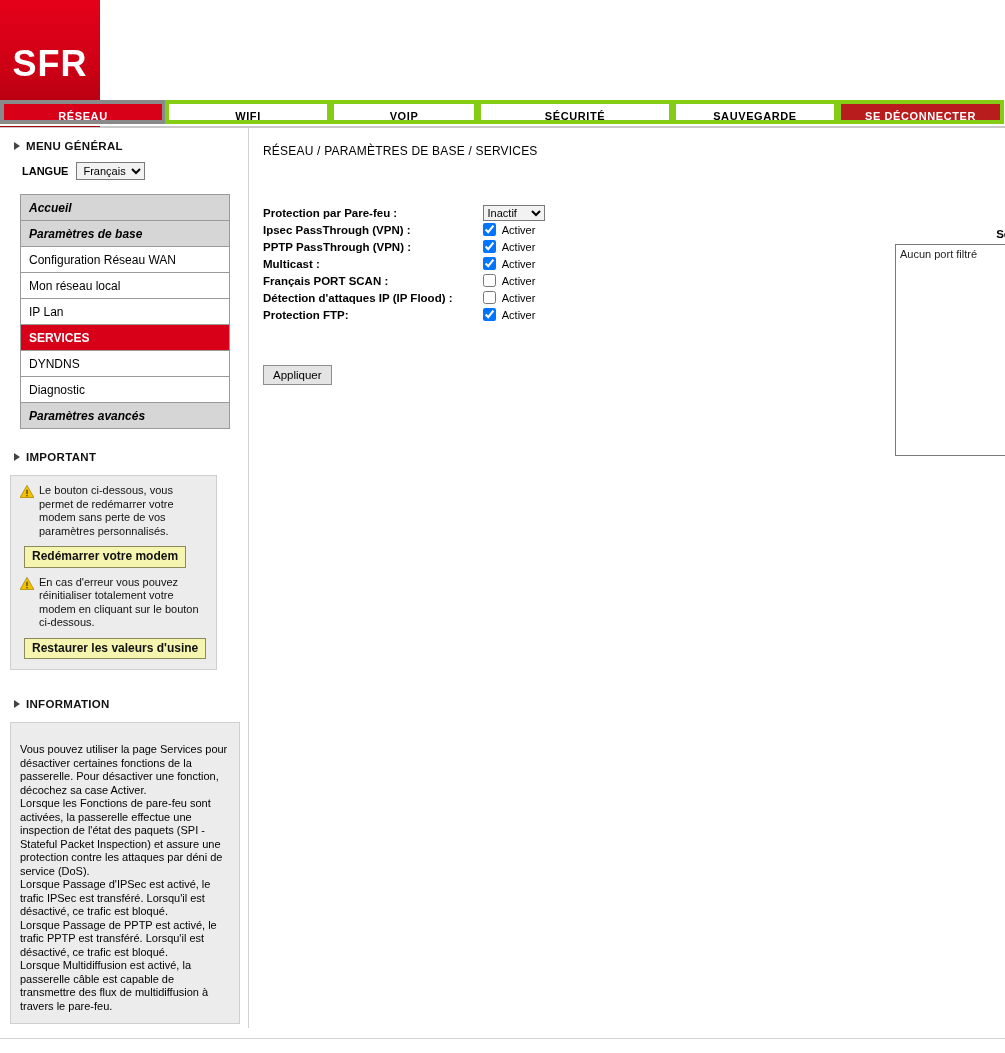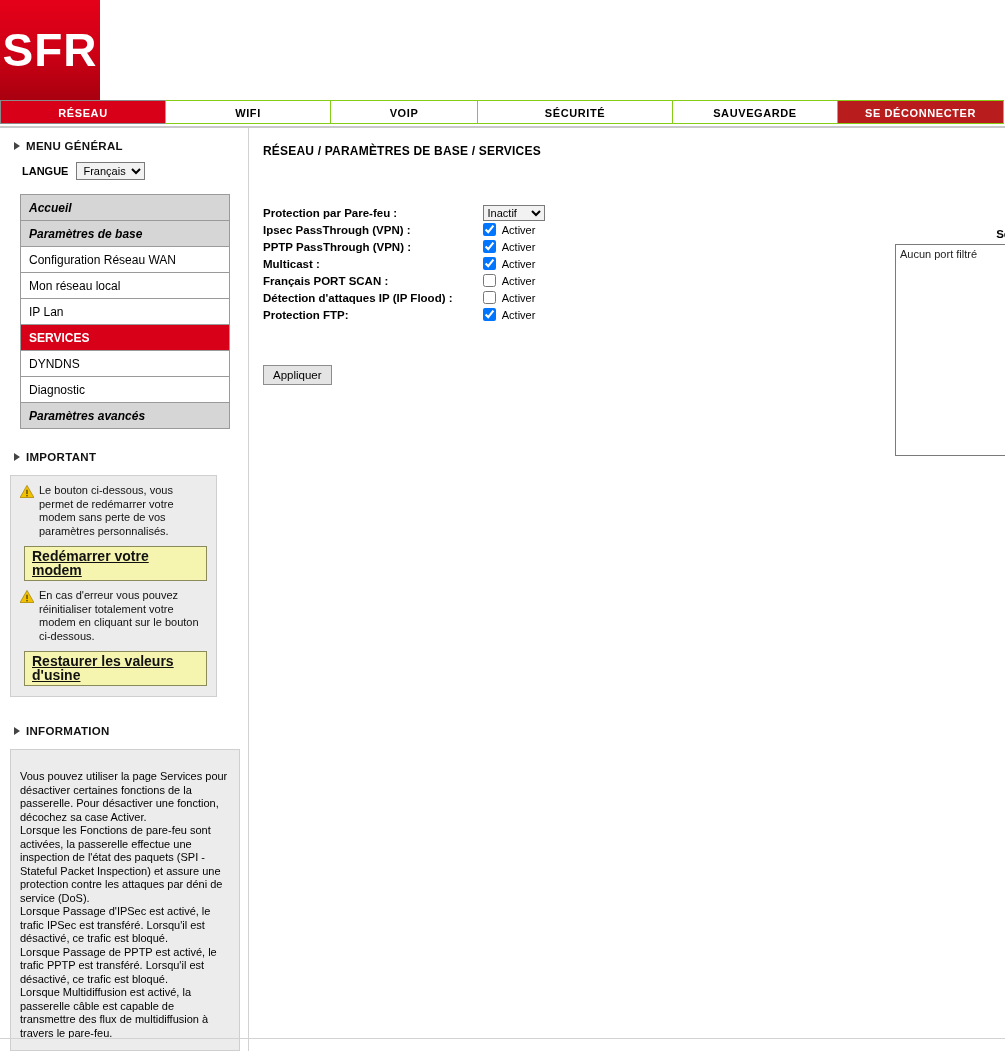--- a/index.html
+++ b/index.html
@@ -23,25 +23,25 @@
     position: relative;
     height: 100px;
     background: #ffffff;
     border-bottom: none;
   }
   .logo {
     position: absolute;
     left: 0;
     top: 0;
     width: 100px;
-    height: 100px;
+    height: 127px;
     background: linear-gradient(180deg, #e50019 0%, #cc0015 55%, #a8000f 100%);
     color: #ffffff;
     font-weight: bold;
-    font-size: 46px;
+    font-size: 36px;
     letter-spacing: 1px;
     display: flex;
     align-items: center;
     justify-content: center;
     font-family: "Liberation Sans", sans-serif;
   }
 
   
   .topnav {
     position: relative;
@@ -50,21 +50,21 @@
     background: #ffffff;
   }
   .topnav .tab {
     flex: 0 0 auto;
     height: 24px;
     line-height: 24px;
     text-align: center;
     font-size: 11px;
     font-weight: bold;
     letter-spacing: 0.6px;
-    border: 1px solid #84cc16;
+    border: 4px solid #84cc16;
     margin-right: -1px;
     box-sizing: border-box;
     background: #ffffff;
     color: #000000;
     cursor: pointer;
   }
   .topnav .tab.active {
     background: #d80018;
     color: #ffffff;
     border-color: #8a8a8a;
@@ -189,45 +189,44 @@
     flex: 0 0 auto;
     width: 14px;
     height: 13px;
     position: relative;
     top: 1px;
   }
   .btn-yellow {
     display: inline-block;
     background: #f5f5b0;
     border: 1px solid #8a8a5a;
-    font-size: 14px;
+    font-size: 12px;
     font-weight: bold;
     padding: 3px 7px;
     margin: 2px 0 8px 4px;
     cursor: pointer;
     font-family: "Liberation Sans", sans-serif;
-    text-decoration: underline;
   }
   .info-panel {
     margin: 6px 0 0 10px;
     width: 230px;
     box-sizing: border-box;
     border: 1px solid #cfcfcf;
     background: #ececec;
     padding: 20px 9px 10px 9px;
     font-size: 11px;
     line-height: 13.5px;
   }
   .info-panel p { margin: 0 0 0 0; }
 
   
   .breadcrumb {
     padding: 16px 16px 0 14px;
     font-size: 12px;
-    font-weight: bold;
+    font-weight: normal;
     letter-spacing: 0.2px;
   }
   .form-area {
     position: relative;
     margin-top: 46px;
     padding-left: 14px;
   }
   .form-table {
     border-collapse: collapse;
   }

